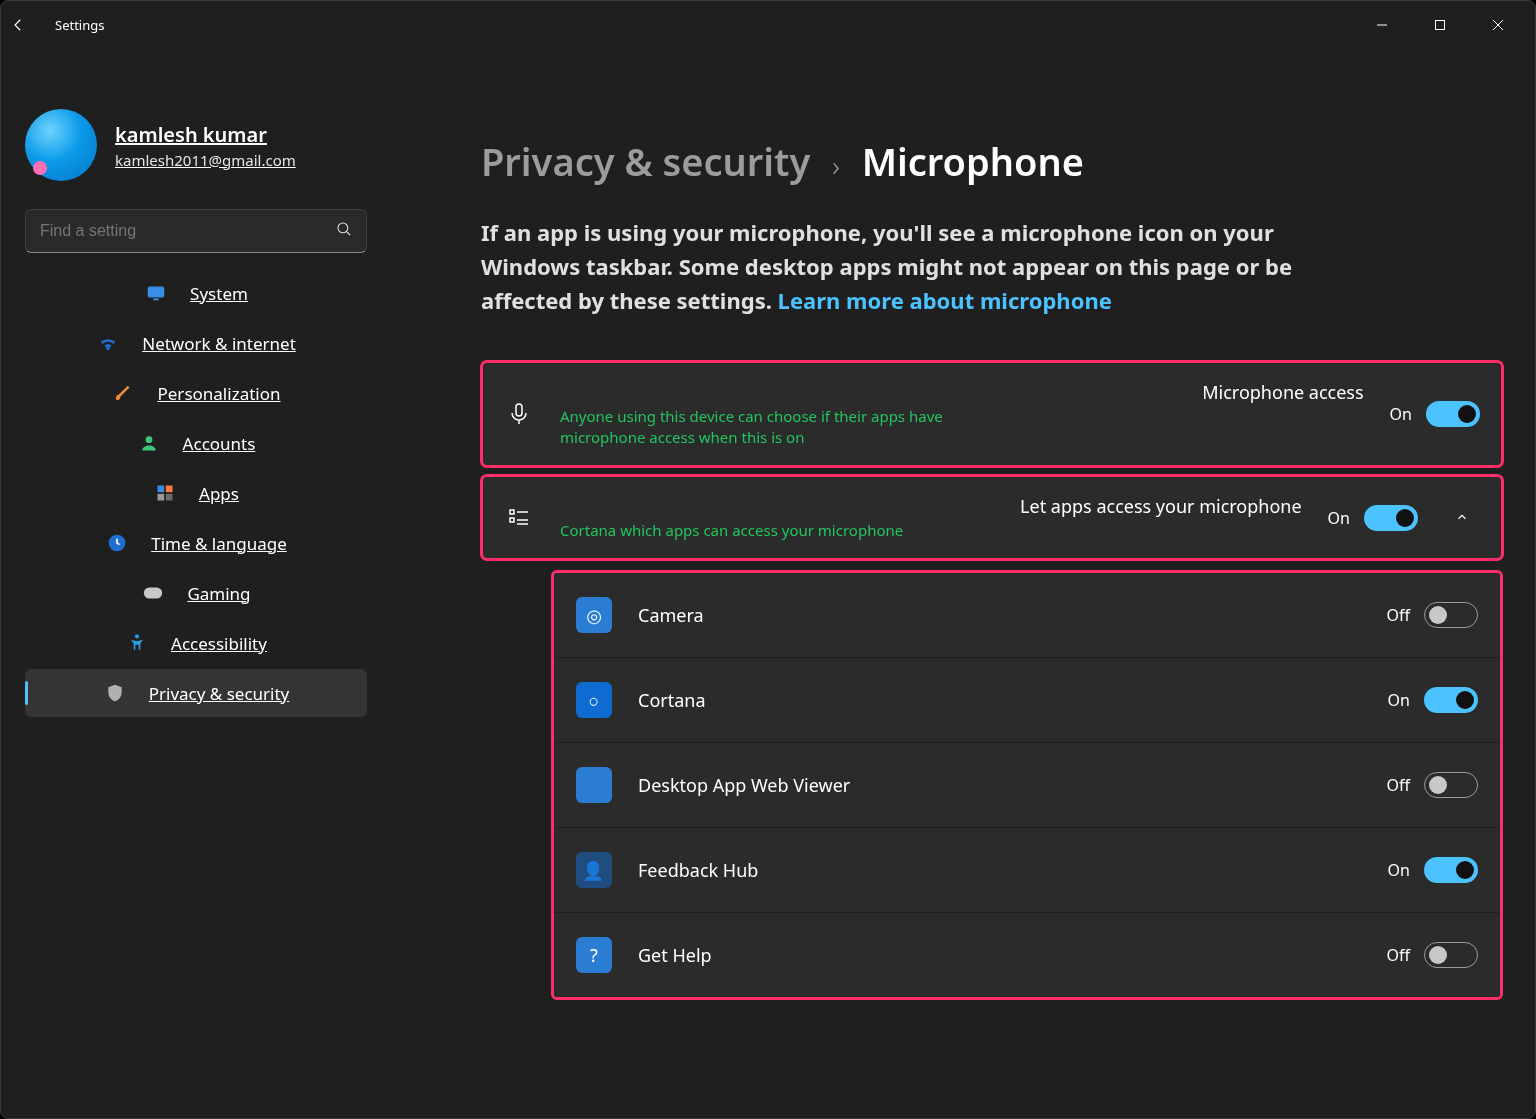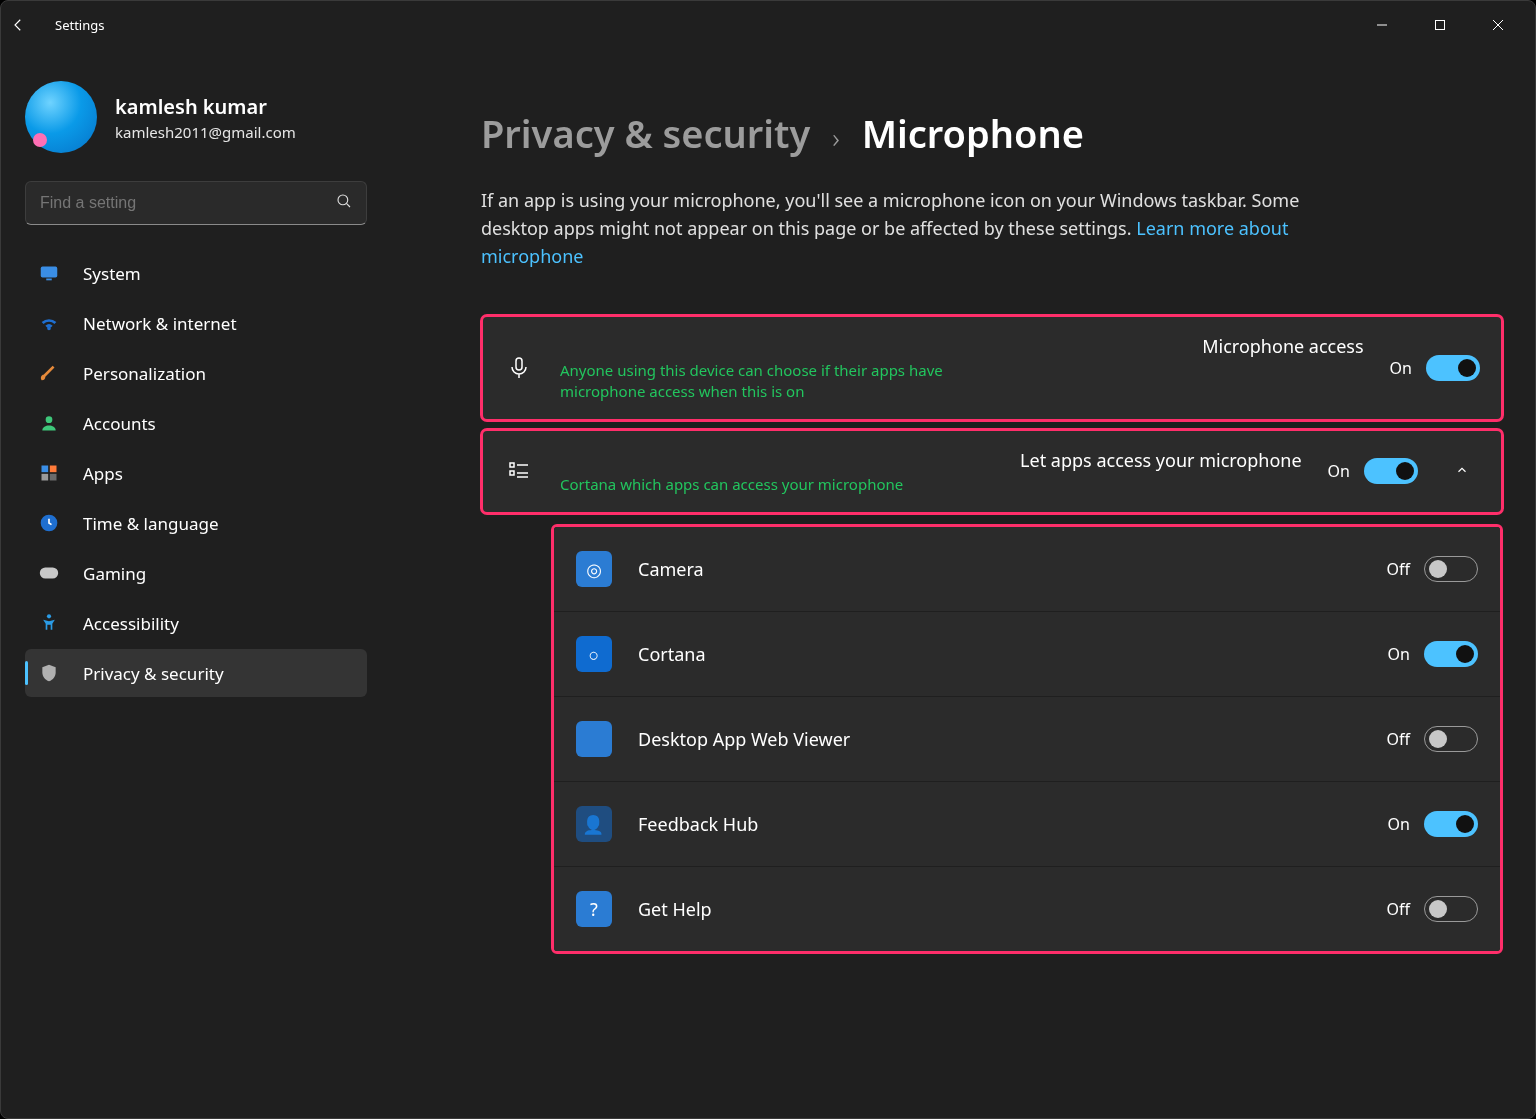--- a/index.html
+++ b/index.html
@@ -10,54 +10,54 @@
     --text-dim:#bdbdbd;
     --accent:#0078d4;
     --accent-light:#4cc2ff;
     --toggle-on:#4cc2ff;
     --toggle-off:#6e6e6e;
     --highlight:#ff2e6a;
     --card-border:#3d3d3d;
   }
   html,body{margin:0;padding:0;background:#000;}
   body{font-family:"Segoe UI",system-ui,sans-serif;color:var(--text);font-size:15px;}
-  .window{width:1536px;height:1119px;background:var(--bg);position:relative;box-sizing:border-box;display:flex;flex-direction:column;border:1px solid #3a3a3a;border-radius:8px;overflow:hidden;}
+  .window{width:1536px;height:1119px;background:var(--bg);position:relative;box-sizing:border-box;display:flex;flex-direction:column;border:1px solid #3a3a3a;border-radius:8px;overflow:hidden;gap:28px;}
   
   .titlebar{height:48px;display:flex;align-items:center;padding:0 8px;flex:none;}
   .titlebar .back{width:40px;text-align:center;font-size:18px;font-weight:300;}
   .titlebar .title{padding-left:6px;font-size:13px;}
   .titlebar .spacer{flex:1;}
   .sysbtns{display:flex;}
   .sysbtn{width:58px;height:38px;display:flex;align-items:center;justify-content:center;font-size:12px;}
   .sysbtn svg{stroke:#fff;}
   
   .body{flex:1;display:flex;overflow:hidden;}
-  .sidebar{width:390px;flex:none;padding:32px 24px 0 24px;box-sizing:border-box;display:flex;flex-direction:column;}
+  .sidebar{width:390px;flex:none;padding:32px 24px 0 24px;box-sizing:border-box;display:flex;flex-direction:column;text-decoration:underline;}
   .profile{display:flex;align-items:center;gap:18px;margin-bottom:28px;}
   .avatar{width:72px;height:72px;border-radius:50%;background:radial-gradient(circle at 35% 30%,#6fd3ff 0%,#0a9ae8 45%,#0672c7 100%);flex:none;position:relative;}
   .avatar::after{content:"";position:absolute;left:8px;bottom:6px;width:14px;height:14px;border-radius:50%;background:#ff6fb5;}
   .profile .name{font-size:20px;font-weight:600;}
   .profile .email{font-size:15px;color:#e5e5e5;margin-top:2px;}
-  .search{position:relative;margin-bottom:24px;}
+  .search{position:relative;margin-bottom:16px;}
   .search input{width:100%;height:44px;background:#2a2a2a;border:1px solid #3d3d3d;border-bottom:1px solid #8a8a8a;border-radius:6px;color:var(--text);font-size:16px;padding:0 46px 0 14px;box-sizing:border-box;outline:none;}
   .search .icon{position:absolute;right:14px;top:50%;transform:translateY(-50%);}
   .nav{display:flex;flex-direction:column;gap:2px;}
-  .nav-item{display:flex;align-items:center;gap:22px;height:48px;padding:0 12px;border-radius:6px;font-size:17px;position:relative;}
+  .nav-item{display:flex;align-items:center;gap:22px;height:48px;padding:0 12px;border-radius:6px;font-size:17px;position:relative;justify-content:center;}
   .nav-item.active{background:#343434;}
   .nav-item.active::before{content:"";position:absolute;left:0;top:12px;bottom:12px;width:3px;background:var(--accent-light);border-radius:3px;}
   .nav-item .icon{width:24px;height:24px;display:flex;align-items:center;justify-content:center;flex:none;}
   
   .main{flex:1;padding:58px 32px 0 90px;box-sizing:border-box;overflow:auto;position:relative;}
   .main::-webkit-scrollbar{width:6px;}
   .main::-webkit-scrollbar-thumb{background:#555;border-radius:3px;}
   .breadcrumb{display:flex;align-items:baseline;gap:22px;margin-bottom:28px;}
   .breadcrumb .parent{font-size:38px;font-weight:600;color:#9c9c9c;}
   .breadcrumb .chev{font-size:28px;color:#9c9c9c;font-weight:300;}
   .breadcrumb .current{font-size:38px;font-weight:600;}
-  .desc{font-size:18px;line-height:1.55;color:#e0e0e0;max-width:820px;margin-bottom:44px;}
+  .desc{font-size:22px;line-height:1.55;color:#e0e0e0;max-width:820px;margin-bottom:44px;font-weight:bold;}
   .desc a{color:var(--accent-light);text-decoration:none;}
   .cards{display:flex;flex-direction:column;}
   .card{background:var(--bg2);border:1px solid var(--card-border);border-radius:6px;display:flex;align-items:center;padding:18px 22px;gap:26px;margin-bottom:8px;}
   .card.highlighted{outline:3px solid var(--highlight);outline-offset:-2px;}
   .card .cicon{width:30px;display:flex;align-items:center;justify-content:center;flex:none;}
   .card .ctext{flex:1;}
   .card .ctitle{font-size:18px;text-align:right;}
   .card .csub{font-size:15px;color:#22c55e;margin-top:2px;max-width:440px;line-height:1.4;}
   .toggle-wrap{display:flex;align-items:center;gap:14px;}
   .toggle-label{font-size:16px;}

